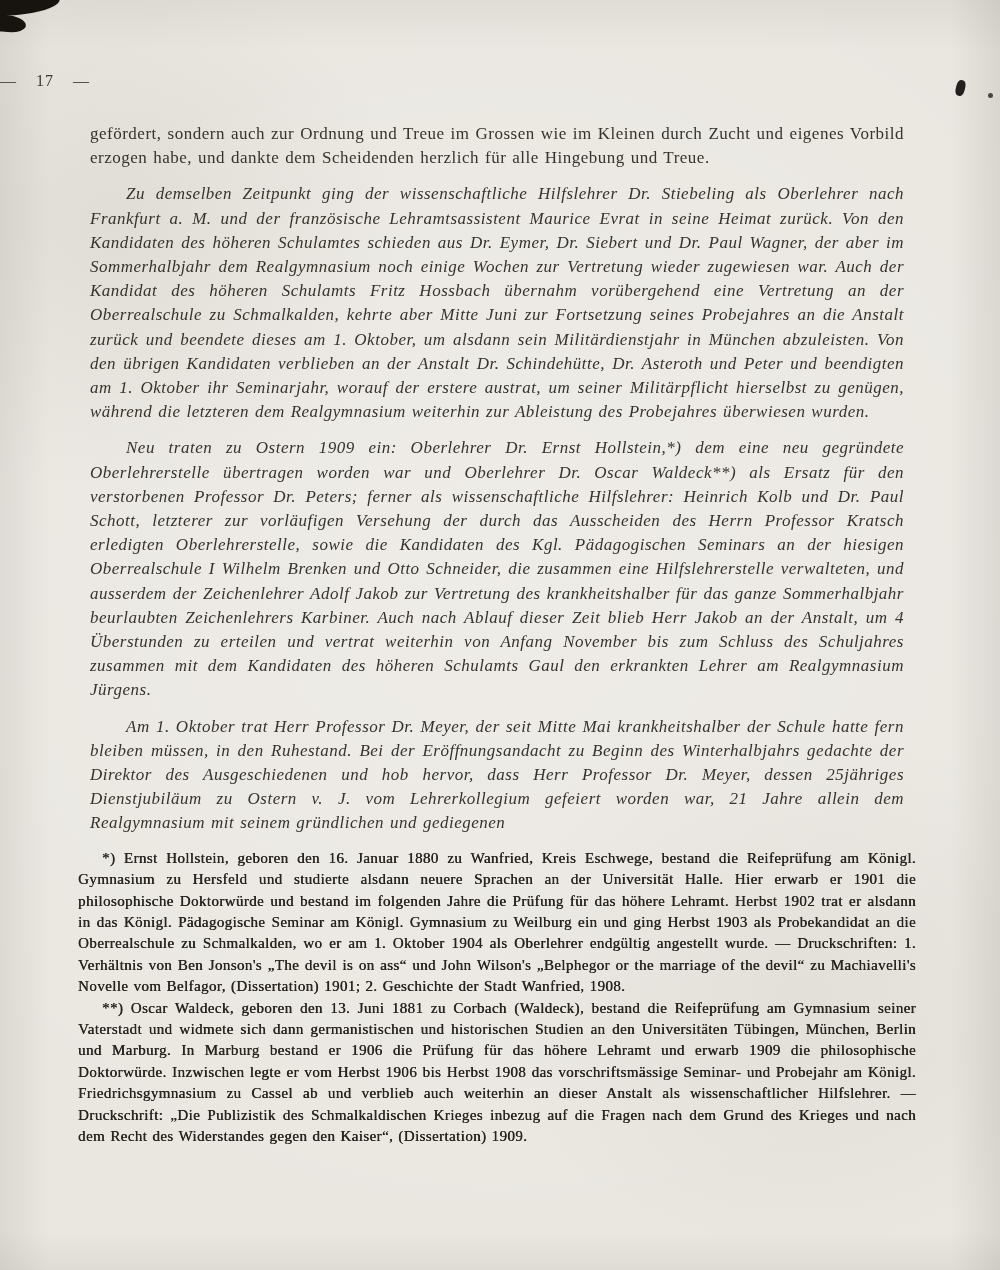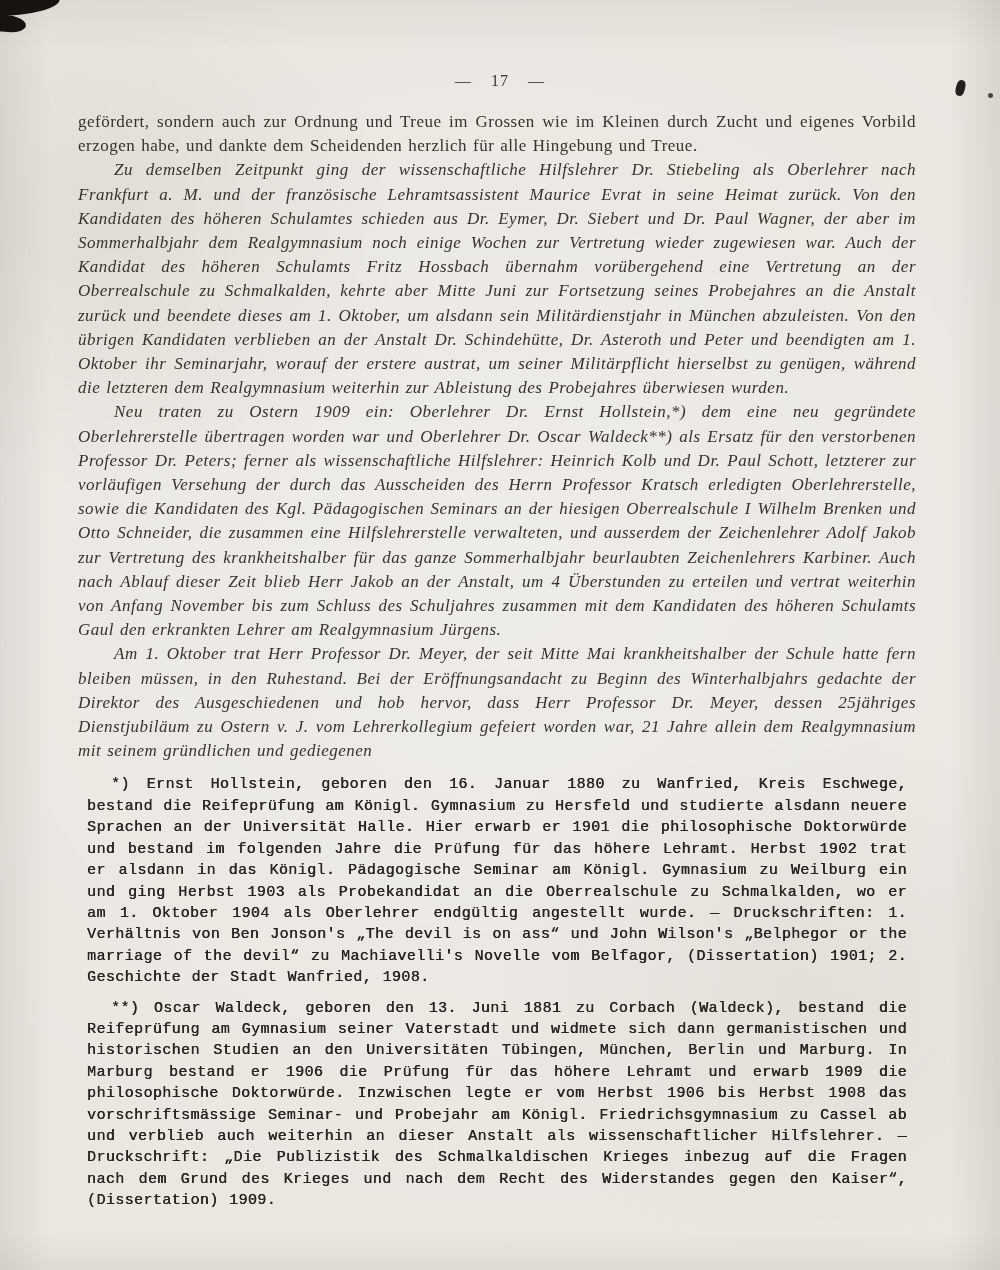--- a/index.html
+++ b/index.html
@@ -26,58 +26,57 @@
       radial-gradient(120% 90% at 50% 45%, rgba(255,255,255,0.22), rgba(0,0,0,0) 60%),
       radial-gradient(40% 30% at 12% 18%, rgba(120,110,95,0.10), rgba(0,0,0,0) 70%),
       radial-gradient(45% 30% at 80% 78%, rgba(120,110,95,0.08), rgba(0,0,0,0) 70%),
       linear-gradient(90deg, rgba(90,85,75,0.10), rgba(0,0,0,0) 5%, rgba(0,0,0,0) 95%, rgba(90,85,75,0.12)),
       linear-gradient(180deg, rgba(90,85,75,0.08), rgba(0,0,0,0) 4%, rgba(0,0,0,0) 97%, rgba(90,85,75,0.08));
   }
 
   .pagenum {
     position: absolute;
     top: 72px; left: 0; right: 0;
-    text-align: center;
+    text-align: left;
     font-size: 16px;
     letter-spacing: 1px;
     word-spacing: 14px;
     color: #3d3a34;
   }
 
   .content {
     position: absolute;
     left: 78px;
     width: 838px;
     top: 110px;
   }
 
   .para {
-    margin: 0;
+    margin: 12px;
     text-align: justify;
     font-size: 17px;
     line-height: 24.2px;
     letter-spacing: 0.5px;
     word-spacing: 1.2px;
     hyphens: auto; -webkit-hyphens: auto;
   }
   .para.indent { text-indent: 36px; font-style: italic; }
 
   .footnotes { margin-top: 11px; }
   .footnote {
-    margin: 9px;
+    margin: 0;
     text-align: justify;
     font-size: 15px;
     line-height: 21.4px;
     letter-spacing: 0.4px;
     word-spacing: 1px;
     color: var(--ink-fn);
     text-shadow: 0.35px 0 0 currentColor; 
     hyphens: auto; -webkit-hyphens: auto;
     text-indent: 24px;
-    font-family: Liberation Mono, monospace;
   }
 
   
   .artifact { position: absolute; background: #17140f; }
   .artifact-tl1 { left: -10px; top: -6px; width: 70px; height: 20px; border-radius: 45% 60% 65% 50%; transform: rotate(-7deg); }
   .artifact-tl2 { left: -12px; top: 15px; width: 38px; height: 17px; border-radius: 50% 65% 55% 45%; transform: rotate(5deg); }
   .artifact-tr  { left: 956px; top: 80px; width: 9px; height: 16px; border-radius: 40%; transform: rotate(14deg); background: #23211d; }
   .artifact-dot { left: 988px; top: 93px; width: 5px; height: 5px; border-radius: 50%; background: #4a463f; }
 </style>
 </head>

